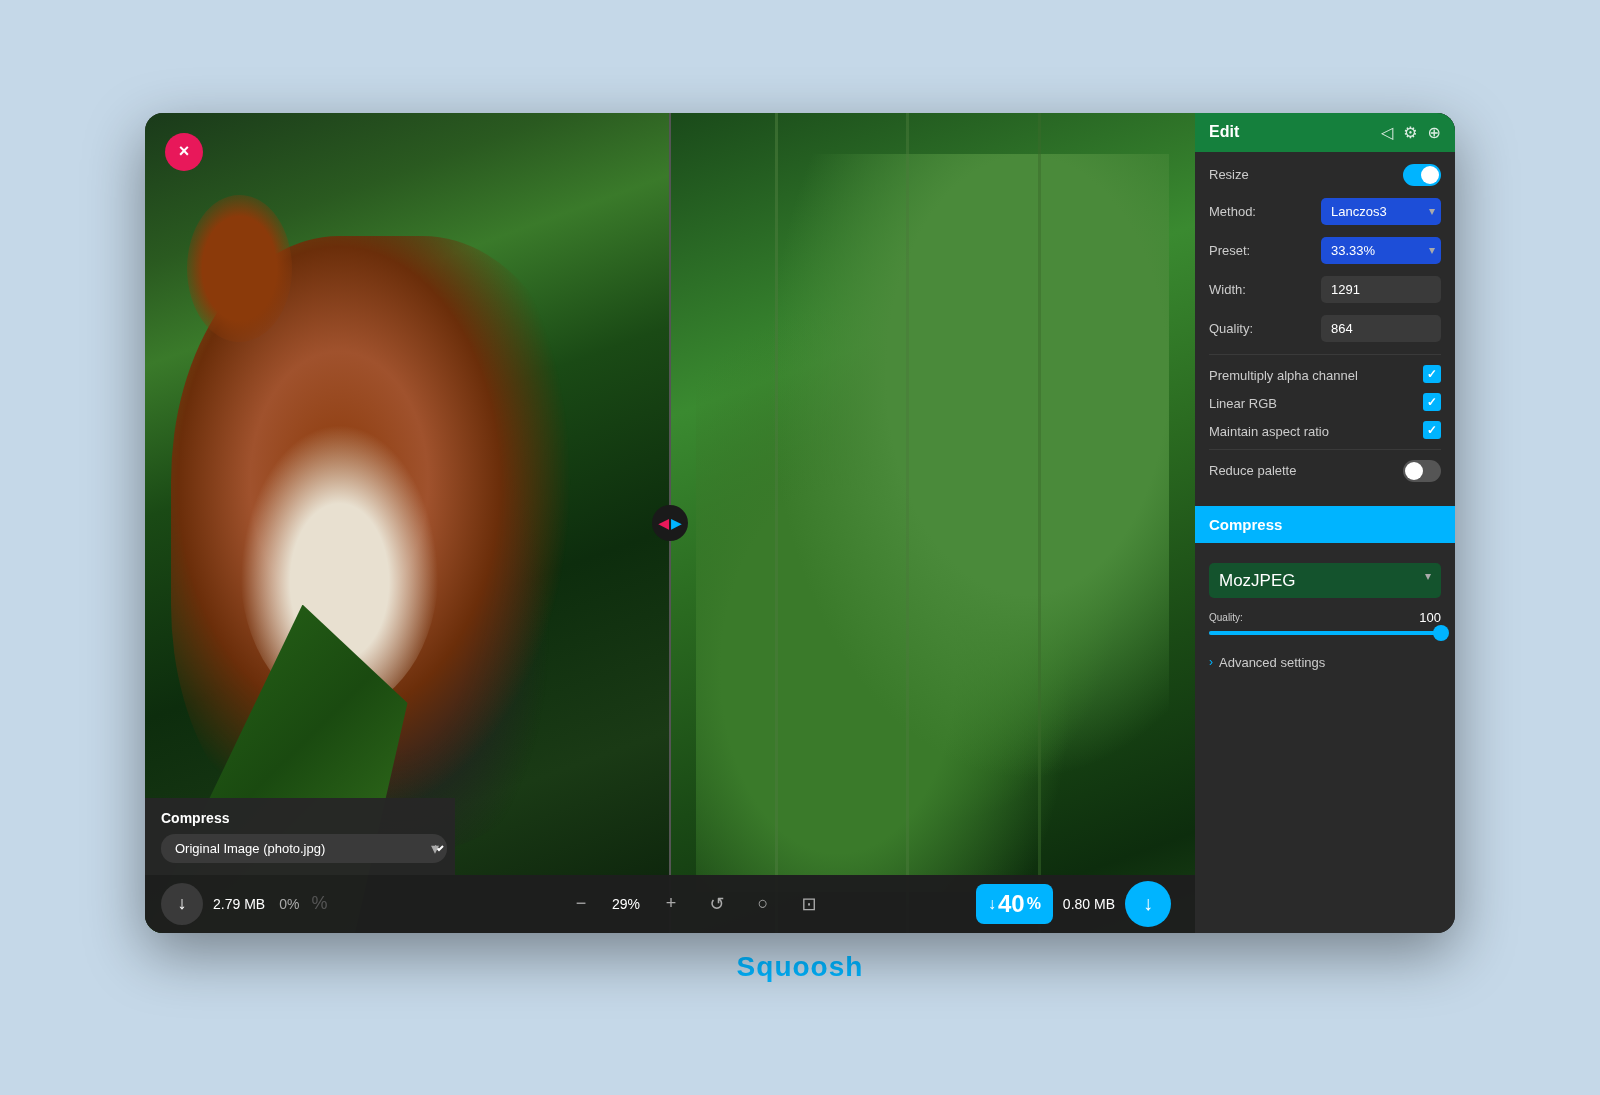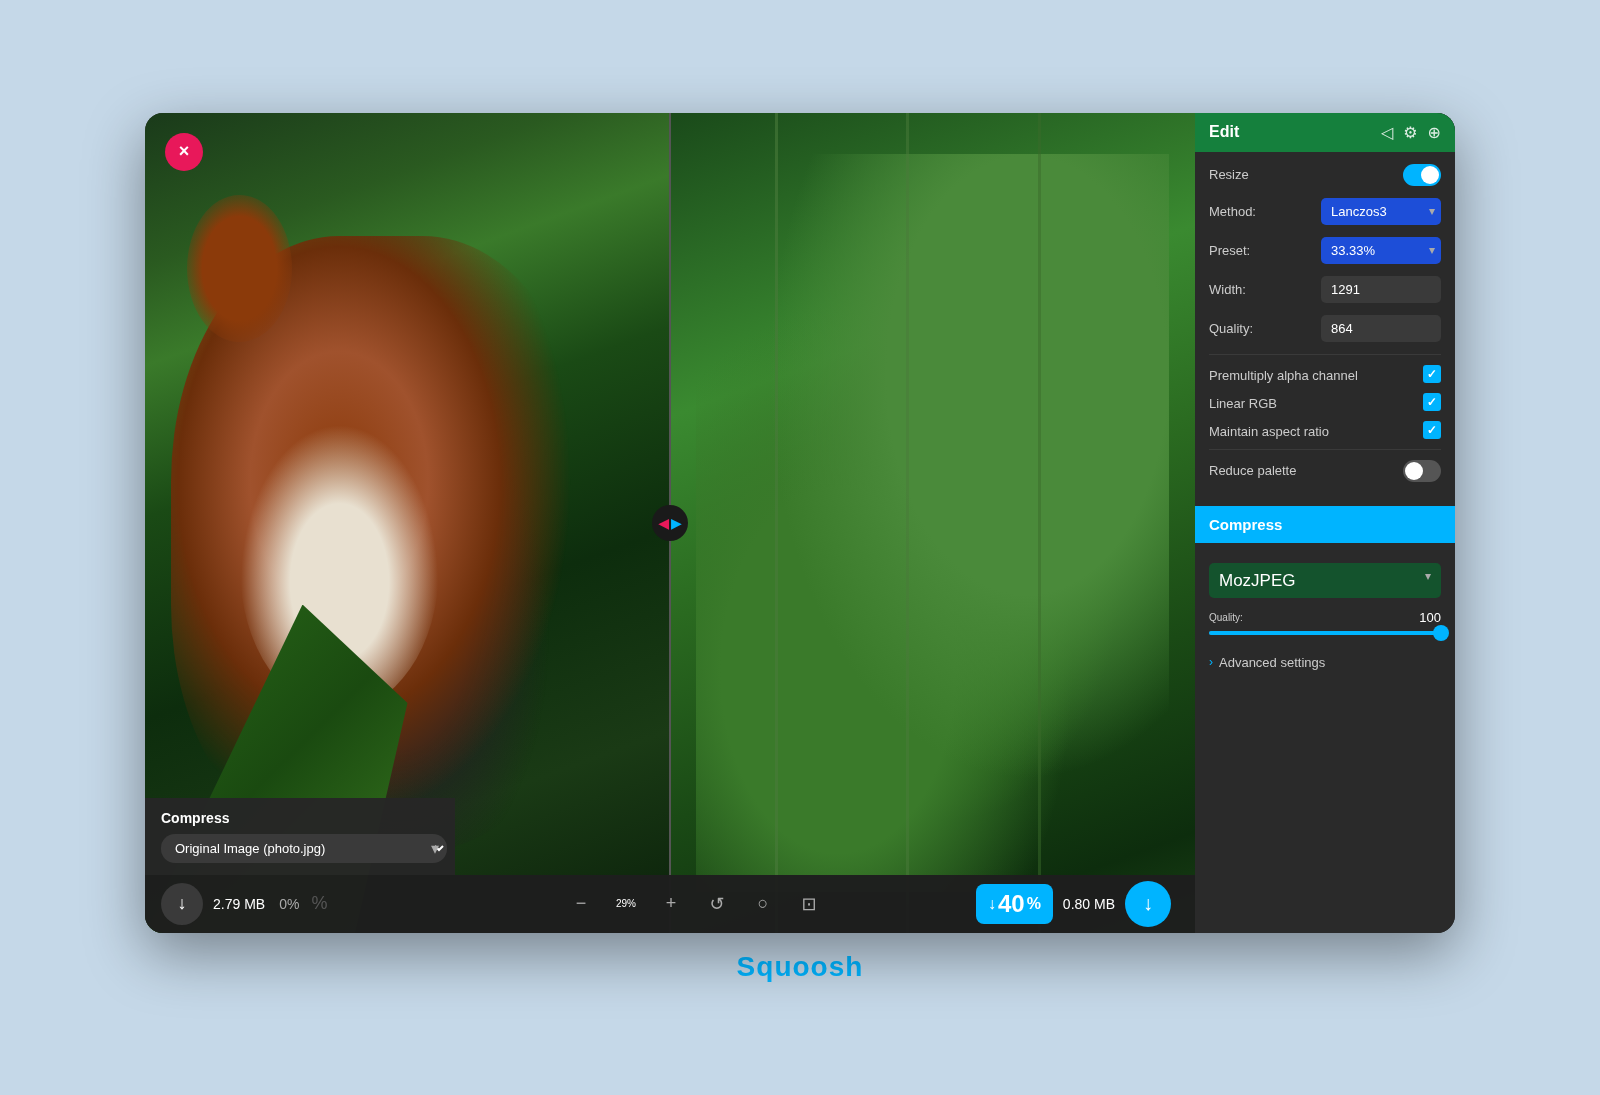--- a/index.html
+++ b/index.html
@@ -177,21 +177,21 @@
       font-size: 18px;
       cursor: pointer;
       width: 32px;
       height: 32px;
       display: flex;
       align-items: center;
       justify-content: center;
     }
     .zoom-level {
       color: white;
-      font-size: 10px;
+      font-size: 14px;
       min-width: 30px;
       text-align: center;
     }
     .toolbar-icon-btn {
       background: none;
       border: none;
       color: #aaa;
       font-size: 18px;
       cursor: pointer;
       width: 32px;

